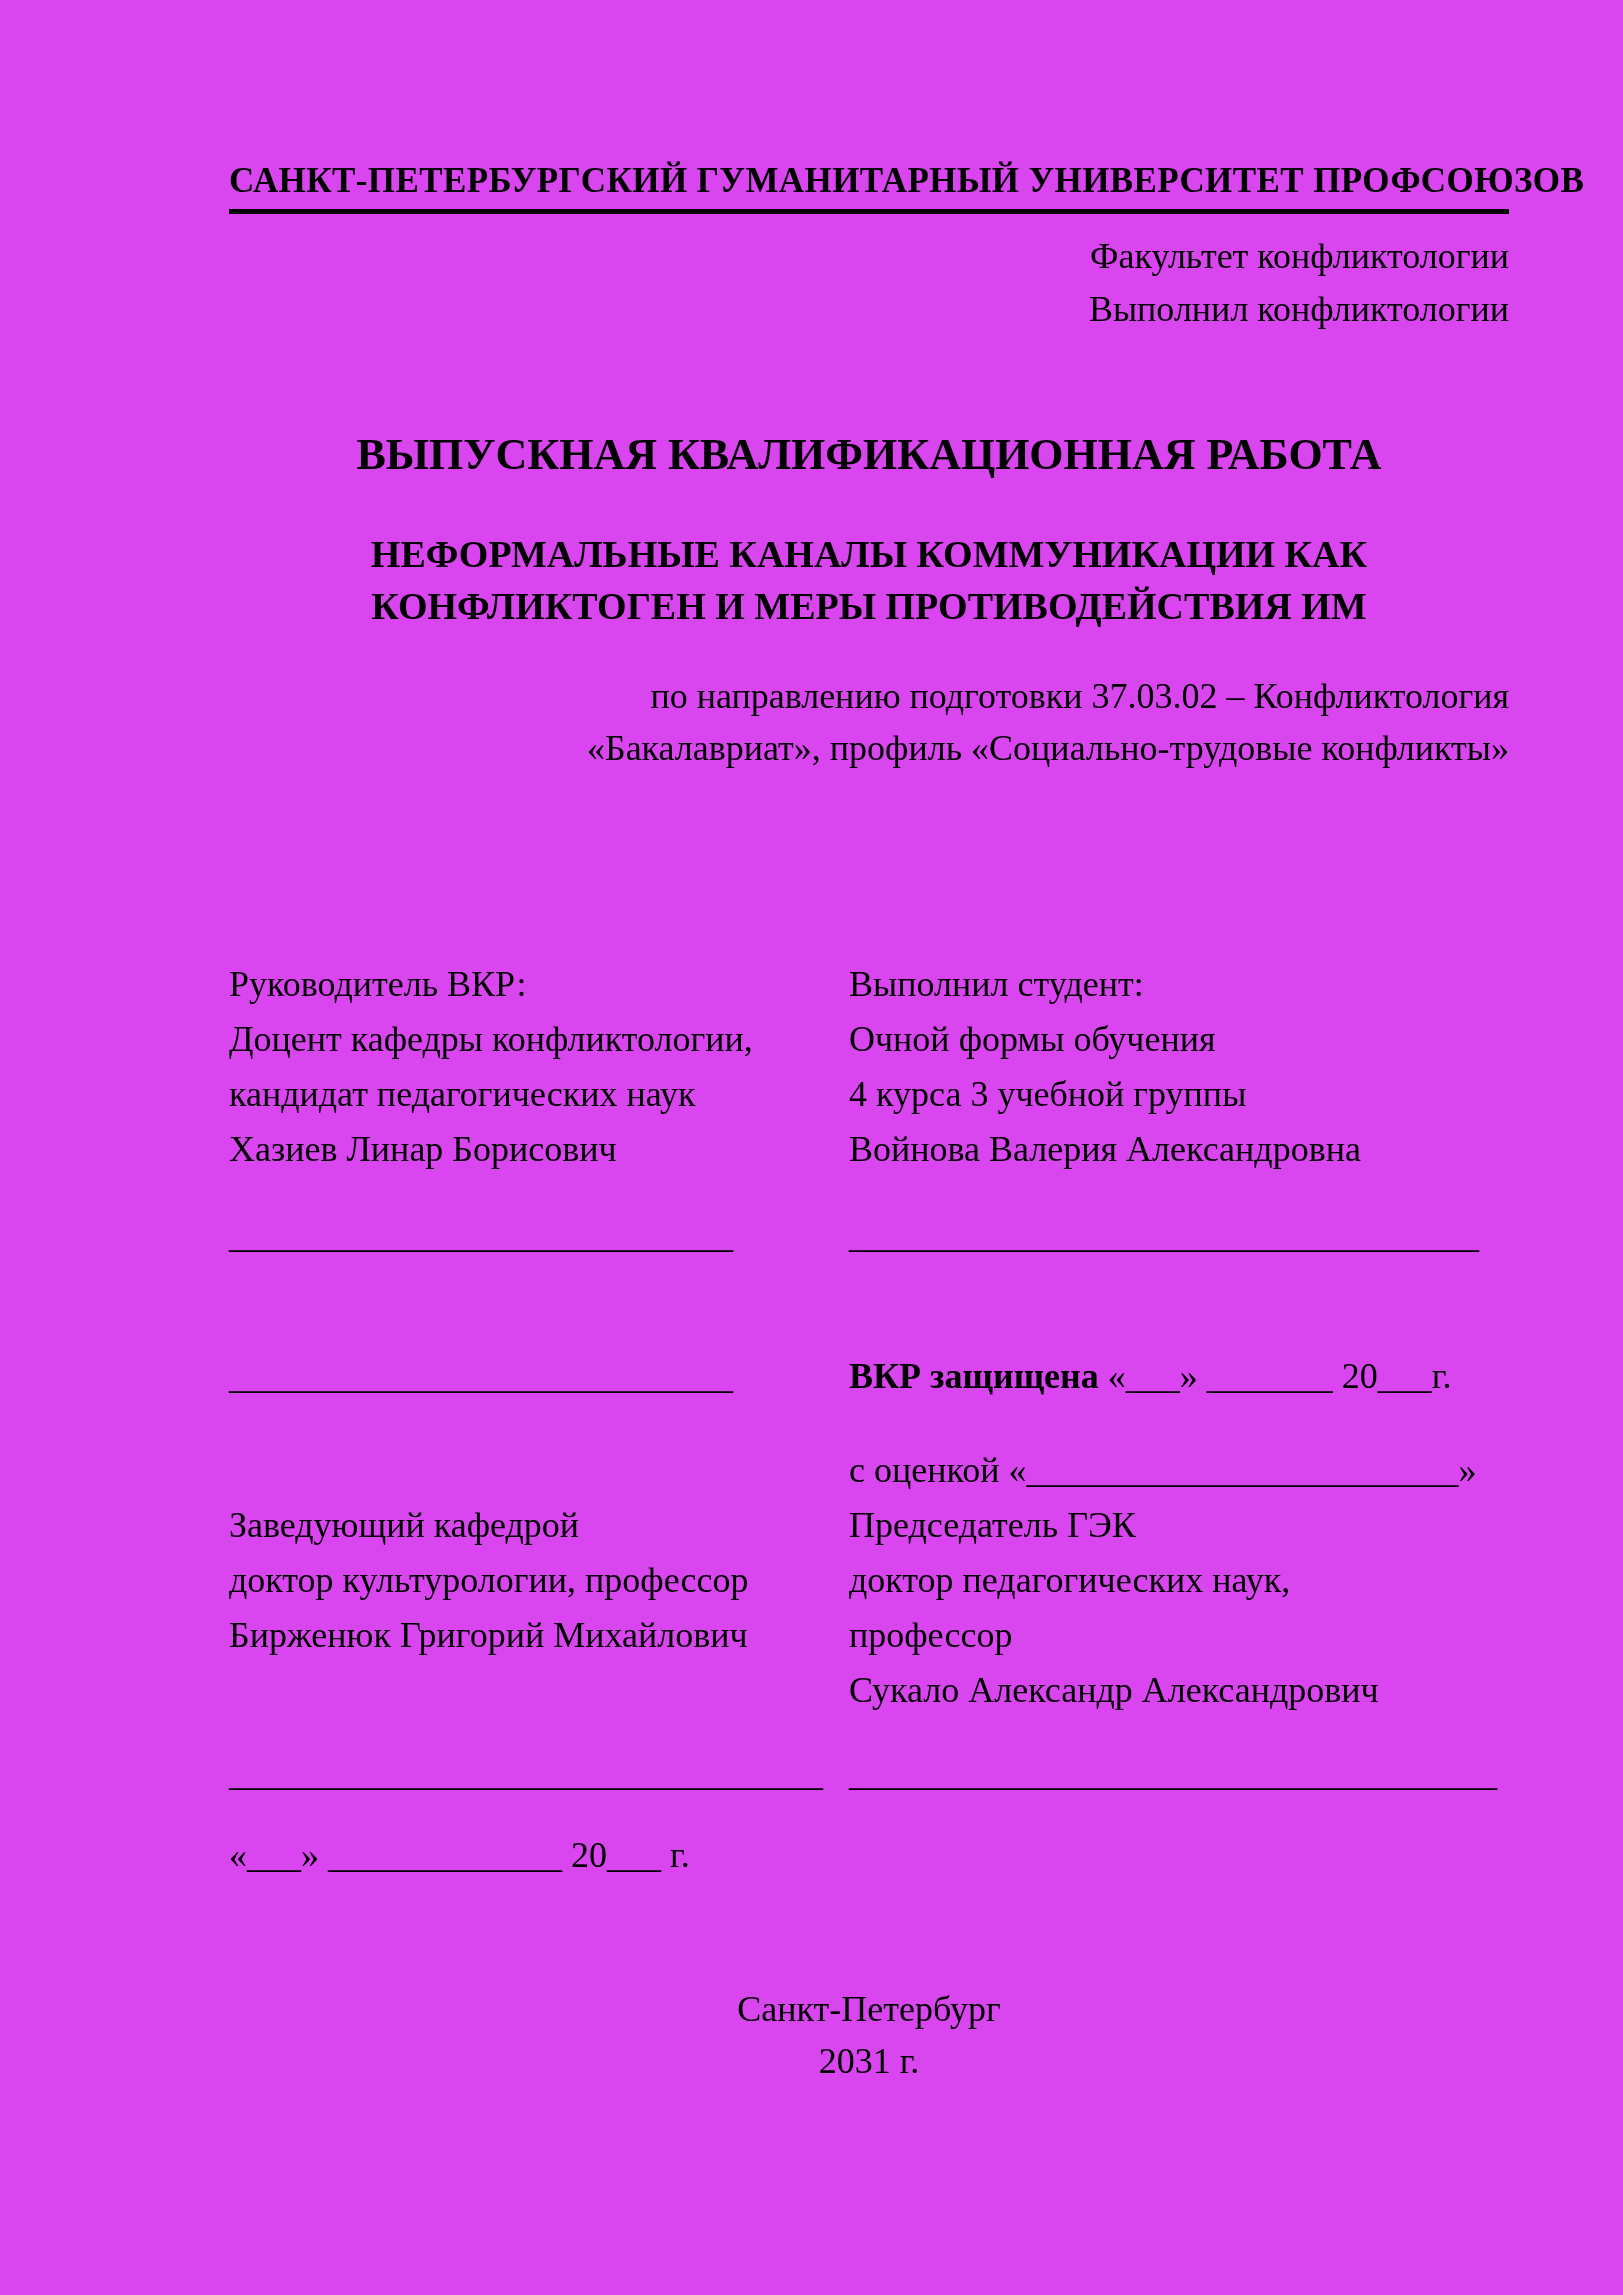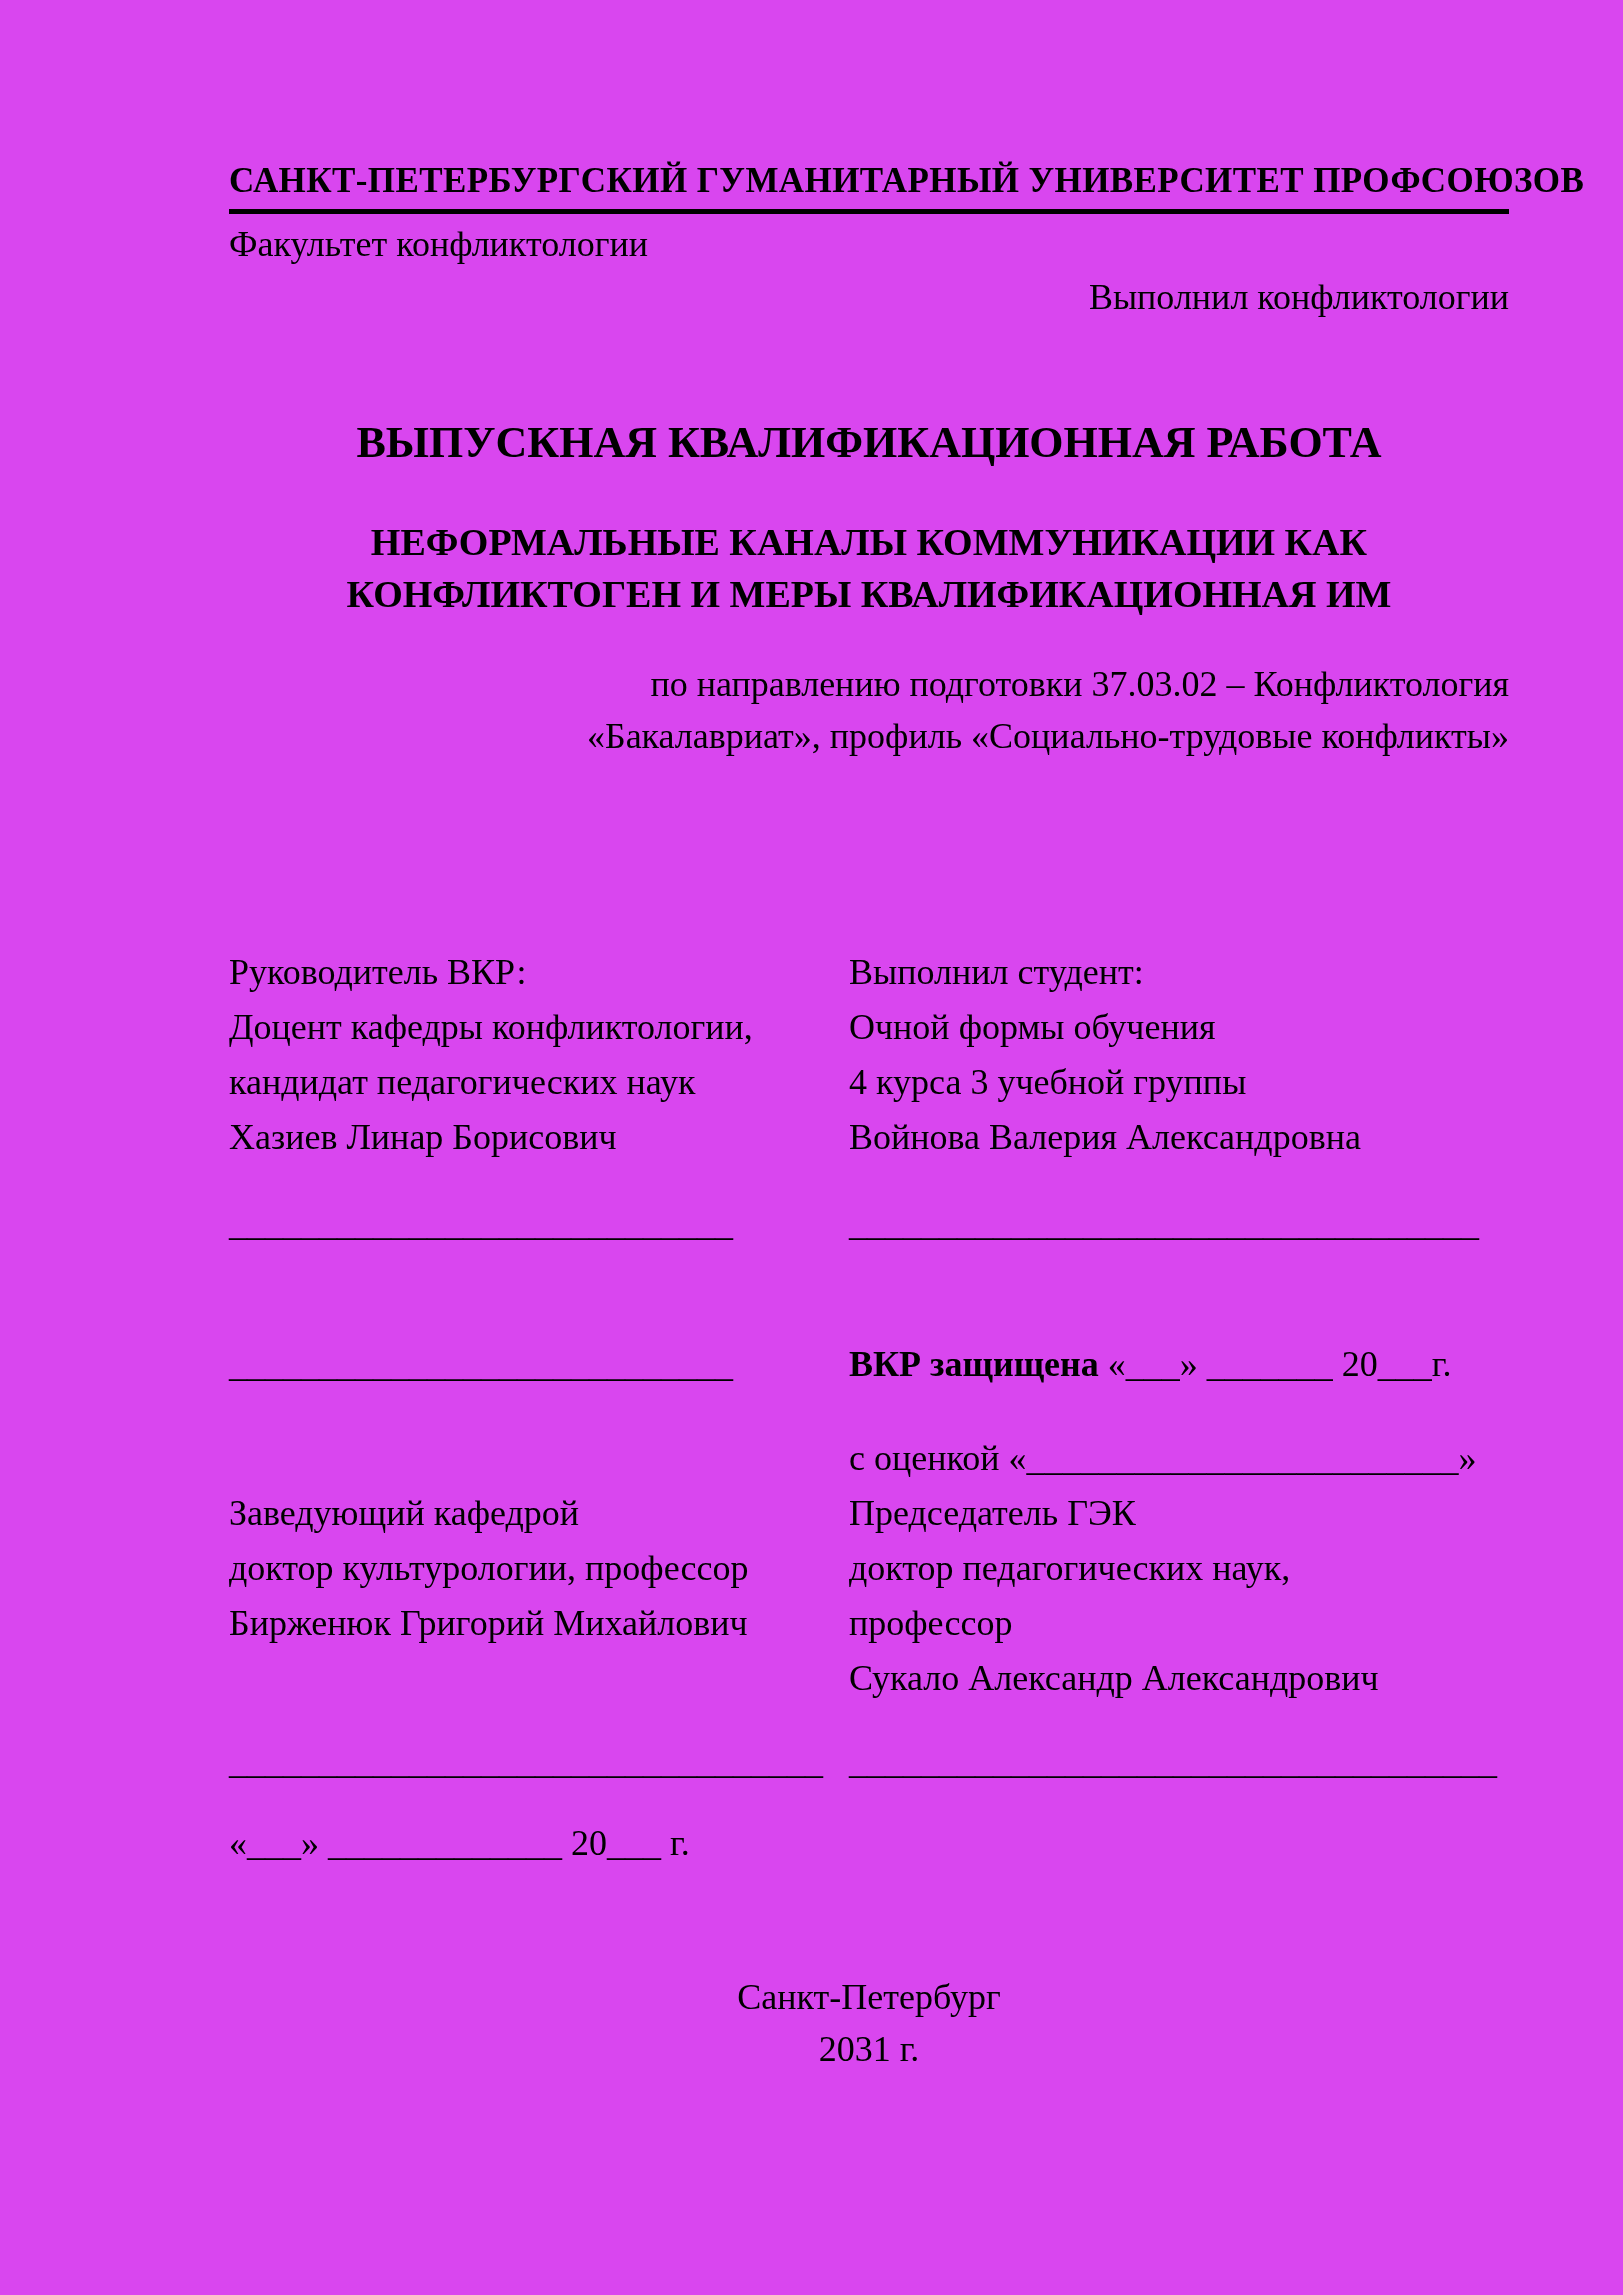--- a/index.html
+++ b/index.html
@@ -32,23 +32,23 @@
     white-space: nowrap;
     letter-spacing: 0.4px;
   }
   .header-rule {
     margin-top: 6.3px;
     border: none;
     border-top: 5.5px solid #000000;
     height: 0;
   }
   .faculty {
-    margin-top: 6px;
+    margin-top: 18px;
     line-height: 49px;
-    text-align: left;
+    text-align: right;
   }
   .department {
     line-height: 57px;
     text-align: right;
   }
   .work-type {
     margin-top: 89px;
     font-size: 44px;
     font-weight: bold;
     line-height: 55px;
@@ -101,21 +101,21 @@
 
     <div class="university">САНКТ-ПЕТЕРБУРГСКИЙ ГУМАНИТАРНЫЙ УНИВЕРСИТЕТ ПРОФСОЮЗОВ</div>
     <div class="header-rule"></div>
     <div class="faculty">Факультет конфликтологии</div>
     <div class="department">Выполнил конфликтологии</div>
 
     <div class="work-type">ВЫПУСКНАЯ КВАЛИФИКАЦИОННАЯ РАБОТА</div>
 
     <div class="thesis-title">
       <div>НЕФОРМАЛЬНЫЕ КАНАЛЫ КОММУНИКАЦИИ КАК</div>
-      <div>КОНФЛИКТОГЕН И МЕРЫ КВАЛИФИКАЦИОННАЯ ИМ</div>
+      <div>КОНФЛИКТОГЕН И МЕРЫ ПРОТИВОДЕЙСТВИЯ ИМ</div>
     </div>
 
     <div class="program">
       <div>по направлению подготовки 37.03.02 – Конфликтология</div>
       <div>«Бакалавриат», профиль «Социально-трудовые конфликты»</div>
     </div>
 
     <div class="cols">
 
       <div class="row">

